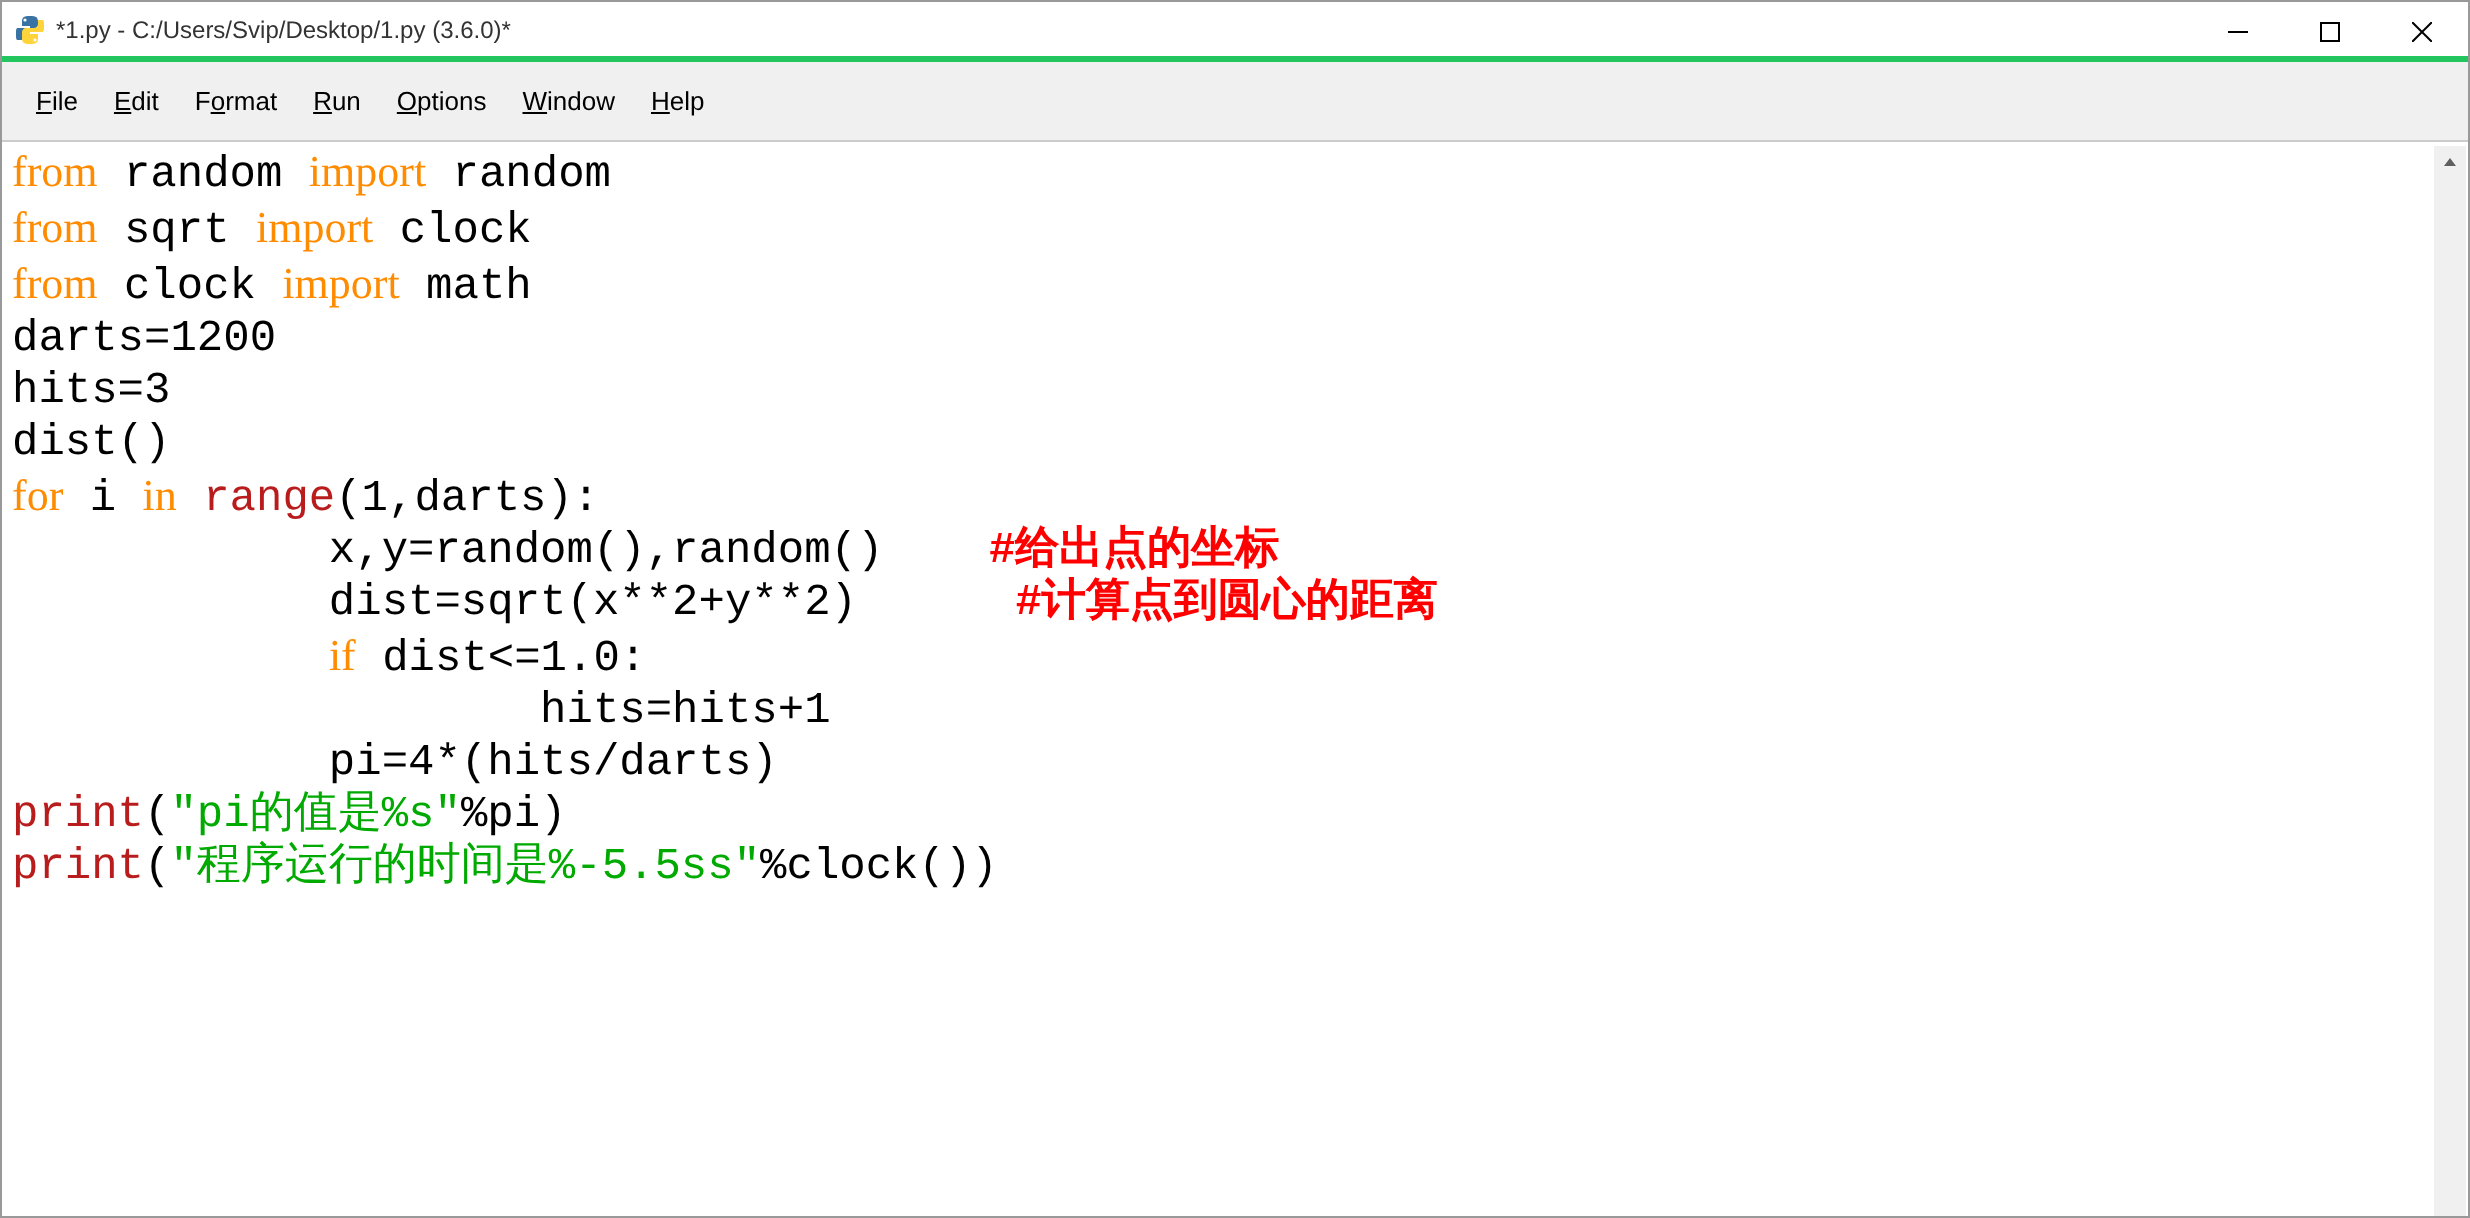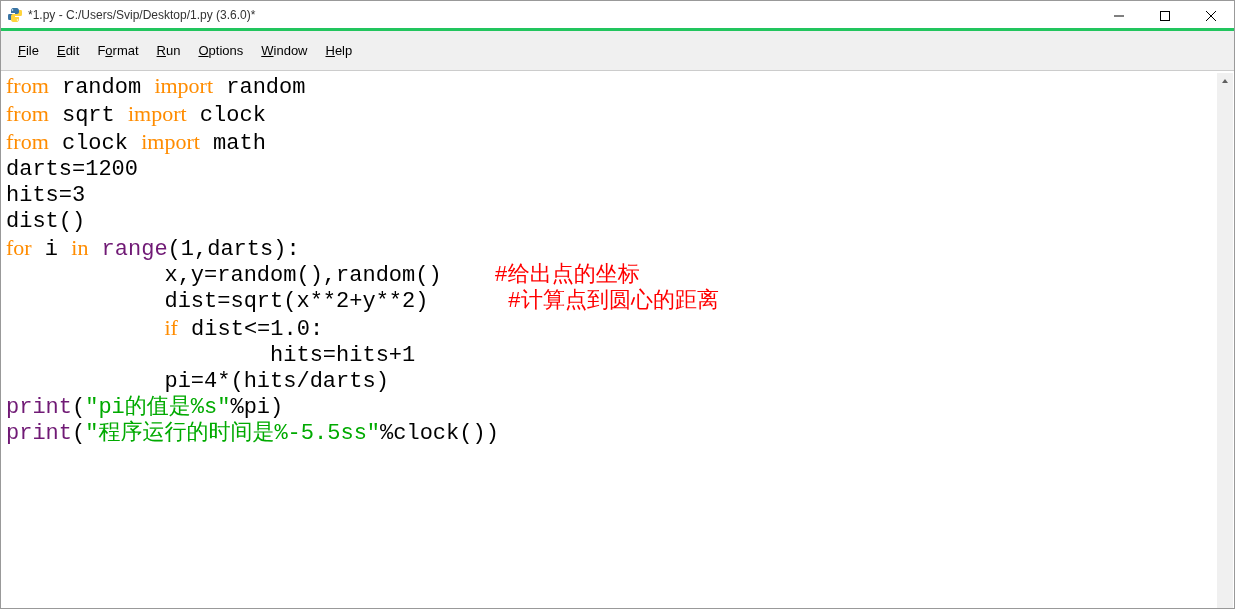--- a/index.html
+++ b/index.html
@@ -87,23 +87,23 @@
 .sb-arrow {
   width: 16px;
   height: 16px;
   display: flex;
   align-items: center;
   justify-content: center;
   color: #606060;
   font-size: 9px;
 }
 .kw { color: #ff8c00; font-family: Liberation Serif, serif; }
-.bi { color: #701a75; text-align: center; }
+.bi { color: #b91c1c; text-align: center; }
 .str { color: #00aa00; }
-.com { color: #ff0000; }
+.com { color: #ff0000; font-weight: bold; }
 </style>
 </head>
 <body>
 
 <div class="titlebar">
   <span class="titlebar-icon">
     <svg width="16" height="16" viewBox="0 0 16 16">
       <path d="M7 1 C4 1 4 3 4 4 L4 6 L8 6 L8 7 L2 7 C1 7 1 8 1 10 C1 12 1 13 2 13 L4 13 L4 11 C4 10 5 9 6 9 L10 9 C11 9 12 8 12 7 L12 4 C12 3 12 1 9 1 Z" fill="#3873a3"></path>
       <circle cx="5.5" cy="3" r="0.8" fill="#fff"></circle>
       <path d="M9 15 C12 15 12 13 12 12 L12 10 L8 10 L8 9 L14 9 C15 9 15 8 15 6 C15 4 15 3 14 3 L12 3 L12 5 C12 6 11 7 10 7 L6 7 C5 7 4 8 4 9 L4 12 C4 13 4 15 7 15 Z" fill="#ffd43b"></path>

